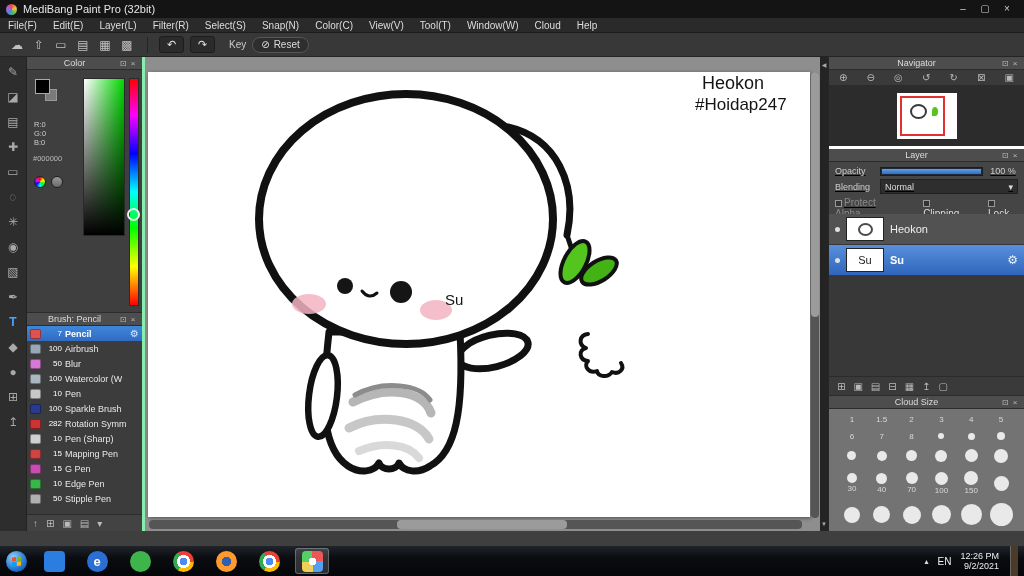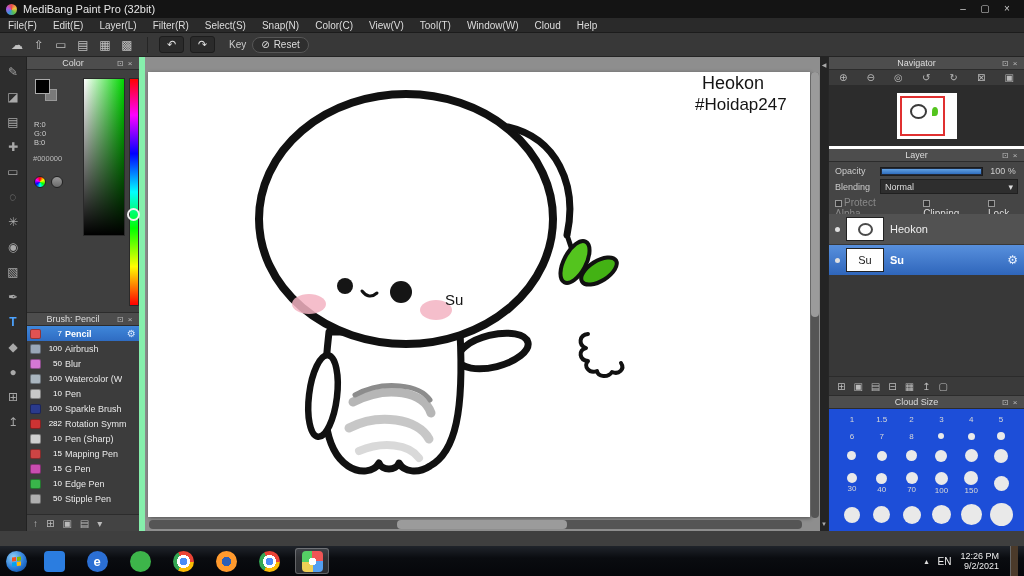--- a/index.html
+++ b/index.html
@@ -26,21 +26,21 @@
   .key-label { font-size:10px; color:#cccccc; margin-left:8px; }
   .reset-pill { display:flex; align-items:center; gap:4px; height:16px; padding:0 8px; background:#2e2e2e; border:1px solid #565656; border-radius:9px; color:#dddddd; font-size:10px; }
 
   
   .main { position:absolute; top:57px; left:0; right:0; bottom:45px; }
 
   .toolstrip { position:absolute; top:0; bottom:0; left:0; width:27px; background:#2d2d2d; border-right:1px solid #222; display:flex; flex-direction:column; align-items:center; padding-top:7px; gap:9px; }
   .tool { width:17px; height:16px; color:#a9a9a9; font-size:12px; text-align:center; line-height:16px; }
   .tool.active { color:#4da3ff; font-weight:bold; }
 
-  .left-panels { position:absolute; top:0; bottom:0; left:27px; width:118px; background:#3f3f3f; border-right:6px solid #86efac; }
+  .left-panels { position:absolute; top:0; bottom:0; left:27px; width:118px; background:#3f3f3f; border-right:3px solid #86efac; }
   .p-head { height:13px; background:#4d4d4d; border-bottom:1px solid #2c2c2c; display:flex; align-items:center; padding:0 4px; }
   .ph-title { flex:1; text-align:center; font-size:9px; color:#dddddd; }
   .ph-ic { font-size:8px; color:#bbbbbb; width:10px; text-align:center; }
 
   
   .color-panel { position:relative; height:255px; }
   .color-body { position:absolute; top:13px; left:0; right:0; bottom:0; }
   .fg-swatch { position:absolute; left:8px; top:9px; width:15px; height:15px; background:#000; border:1px solid #aaa; z-index:2; }
   .bg-swatch { position:absolute; left:18px; top:19px; width:12px; height:12px; background:#7a7a7a; border:1px solid #999; }
   .rgb-lines { position:absolute; left:7px; top:50px; font-size:7.5px; color:#cccccc; line-height:9px; }
@@ -78,32 +78,32 @@
   .cv-anno1 { left:554px; top:1px; font-size:18px; }
   .cv-anno2 { left:547px; top:23px; font-size:17px; }
   .h-scroll { position:absolute; left:4px; bottom:2px; width:653px; height:9px; background:#555555; border-radius:4px; }
   .h-thumb { position:absolute; left:38%; width:26%; top:0; height:9px; background:#9b9b9b; border-radius:4px; }
   .v-scroll { position:absolute; right:1px; top:15px; width:8px; bottom:13px; background:#555555; border-radius:4px; }
   .v-thumb { position:absolute; top:0; height:55%; width:8px; background:#9b9b9b; border-radius:4px; }
   .divider { position:absolute; top:0; bottom:0; left:820px; width:8px; background:#242424; }
   .div-ar { position:absolute; left:0; width:8px; text-align:center; font-size:6px; color:#aaaaaa; }
 
   
-  .right-panels { position:absolute; top:0; bottom:0; left:828px; width:196px; background:#1d4ed8; border-left:1px solid #262626; }
+  .right-panels { position:absolute; top:0; bottom:0; left:828px; width:196px; background:#737373; border-left:1px solid #262626; }
   .navigator { position:relative; height:89px; }
   .nav-icons { height:15px; background:#3a3a3a; display:flex; align-items:center; justify-content:space-between; padding:0 10px; }
   .nv-ic { font-size:10px; color:#b8b8b8; }
   .nav-body { position:absolute; top:28px; left:0; right:0; bottom:0; background:#2c2c2c; display:flex; align-items:center; justify-content:center; }
   .nav-thumb { width:60px; height:46px; background:#ffffff; position:relative; }
   .nav-view { position:absolute; left:3px; top:3px; right:12px; bottom:3px; border:2px solid #e03030; }
   .nav-doodle { position:absolute; left:13px; top:11px; width:17px; height:15px; border:2px solid #3a3a3a; border-radius:50%; }
   .nav-leaf { position:absolute; left:35px; top:14px; width:6px; height:9px; background:#54c41e; border-radius:50% 50% 50% 0; }
 
   .layer-panel { position:relative; height:249px; border-top:3px solid #ffffff; }
-  .layer-controls { position:absolute; top:13px; left:0; right:0; height:52px; background:#454545; padding:4px 6px; display:flex; flex-direction:column; gap:3px; }
+  .layer-controls { position:absolute; top:13px; left:0; right:0; height:52px; background:#454545; padding:4px 6px; display:flex; flex-direction:column; gap:3px;text-decoration:underline; }
   .lc-row { display:flex; align-items:center; gap:5px; font-size:9px; color:#cccccc; }
   .lc-label { width:40px; flex:none; }
   .slider { flex:1; height:9px; background:#20293a; border:1px solid #1c1c1c; position:relative; }
   .slider-fill { position:absolute; top:1px; bottom:1px; left:1px; width:calc(100% - 2px); background:linear-gradient(#62a0e0,#2f6ebf); }
   .lc-value { width:30px; text-align:center; flex:none; }
   .dropdown { flex:1; height:15px; background:#2e2e2e; border:1px solid #202020; display:flex; align-items:center; justify-content:space-between; padding:0 4px; color:#dddddd; font-size:9px; }
   .checks { display:flex; gap:20px; font-size:10px; color:#dddddd; align-items:center; }
   .chk { width:7px; height:7px; border:1px solid #999; background:#333; display:inline-block; margin-right:2px; vertical-align:-1px; }
   .dim { color:#8a8a8a; }
   .layer-body { position:absolute; top:65px; left:0; right:0; bottom:19px; background:#383838; overflow:hidden; }

